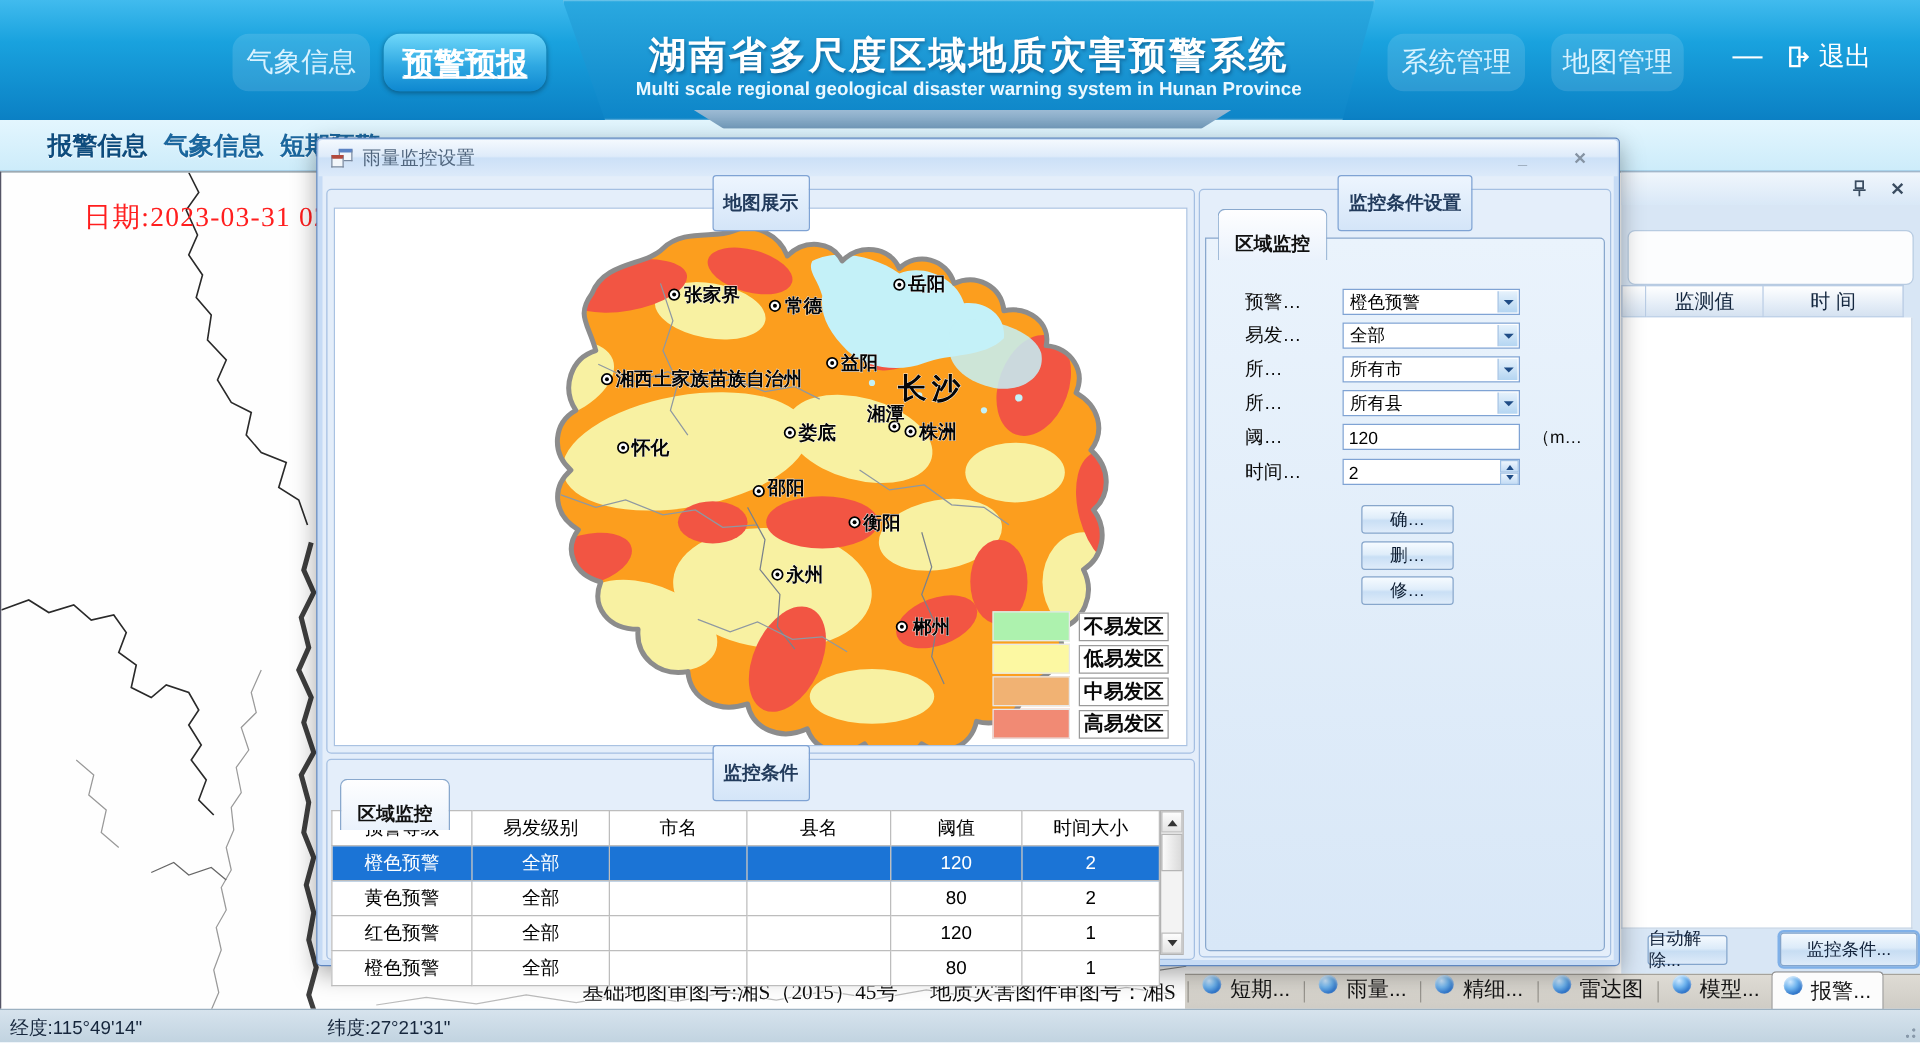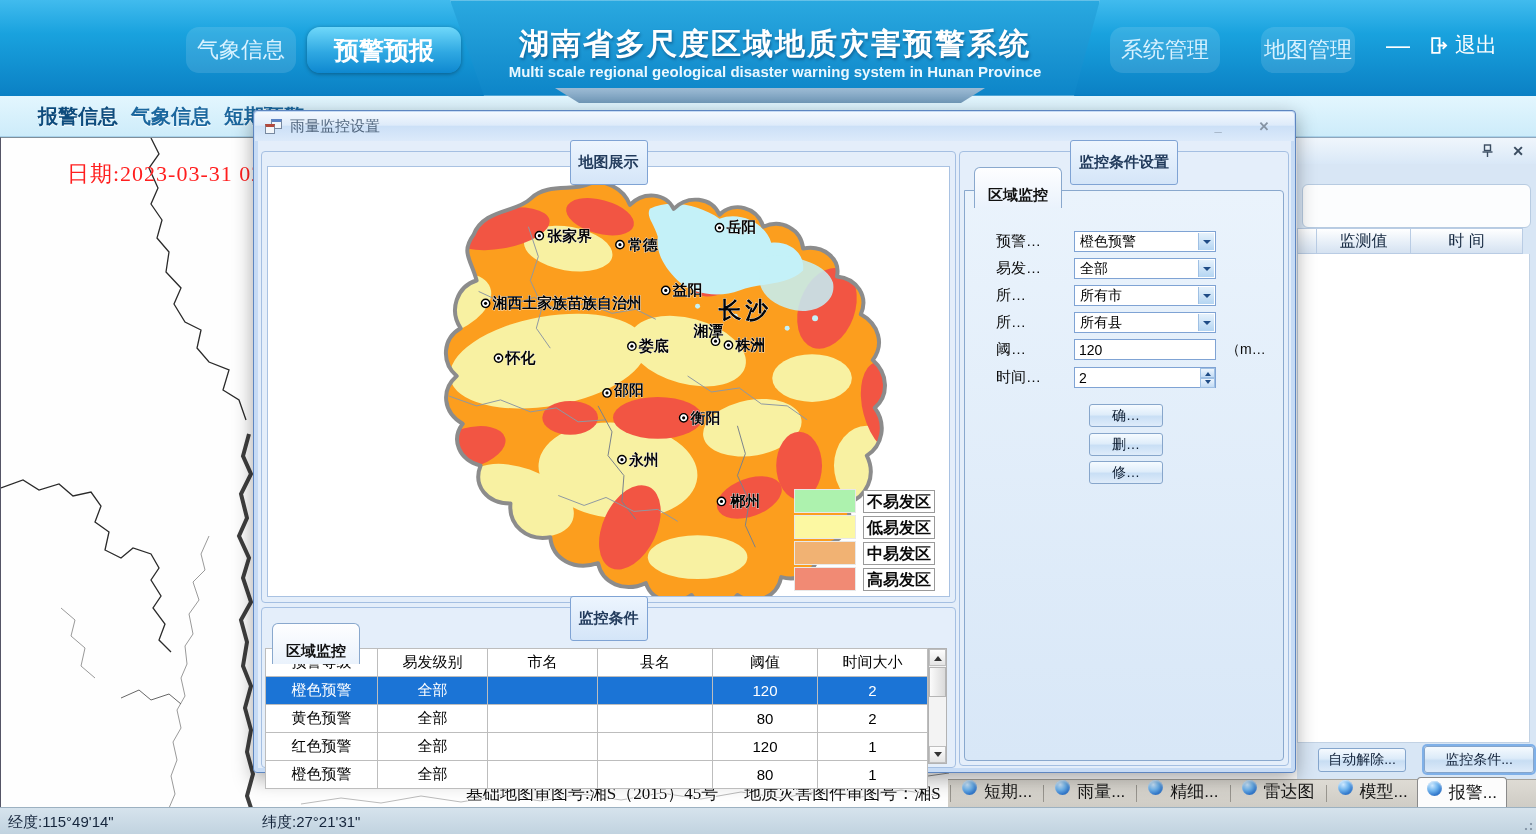--- a/index.html
+++ b/index.html
@@ -168,29 +168,29 @@
 </head>
 <body>
 
 <div class="screen">
 
   <div class="banner">
     <div class="banner-trap"></div>
     <div class="nav-tab" style="left:186px;width:110px;">
       <span>气象信息</span>
     </div>
-    <div class="nav-tab active" style="left:307px;width:154px;">
+    <div class="nav-tab active" style="left:307px;width:130px;text-decoration:underline;">
       <span>预警预报</span>
     </div>
     <div class="banner-title">湖南省多尺度区域地质灾害预警系统</div>
     <div class="banner-sub">Multi scale regional geological disaster warning system in Hunan Province</div>
     <div class="nav-tab" style="left:1110px;width:110px;">
       <span>系统管理</span>
     </div>
-    <div class="nav-tab" style="left:1241px;width:94px;margin-left:20px;">
+    <div class="nav-tab" style="left:1241px;width:106px;">
       <span>地图管理</span>
     </div>
     <div class="banner-min">—</div>
     <div class="banner-exit">
       <span style="display:flex;">
         <svg width="21" height="21" viewBox="0 0 20 20">
             <path d="M4 3 h7 v14 h-7 z" fill="none" stroke="#fff" stroke-width="1.8"></path>
             <path d="M9 10 h8 M14 6.8 l3.2 3.2 -3.2 3.2" fill="none" stroke="#fff" stroke-width="1.8"></path>
           </svg>
       </span>
@@ -233,21 +233,21 @@
       </span>
       <span class="rp-close">✕</span>
     </div>
     <div class="rp-whitebox"></div>
     <div class="rp-cols">
       <div class="rp-col" style="width:20px;border-left:1px solid #B9CCE4;"></div>
       <div class="rp-col" style="width:94px;">监测值</div>
       <div class="rp-col" style="width:112px;">时 间</div>
     </div>
     <div class="rp-body"></div>
-    <div class="rp-btn" style="left:21px;bottom:7px;width:88px;height:24px;margin-top:48px;">自动解除...</div>
+    <div class="rp-btn" style="left:21px;bottom:7px;width:64px;height:24px;margin-top:48px;">自动解除...</div>
     <div class="rp-btn focus" style="left:127px;bottom:6px;width:110px;height:27px;">监控条件...</div>
   </div>
 
   <div class="toolbar">
     <div class="tb-sep"></div>
     <div class="tb-item">
       <span class="globe"></span>
       <span>短期...</span>
     </div>
     <div class="tb-sep"></div>

